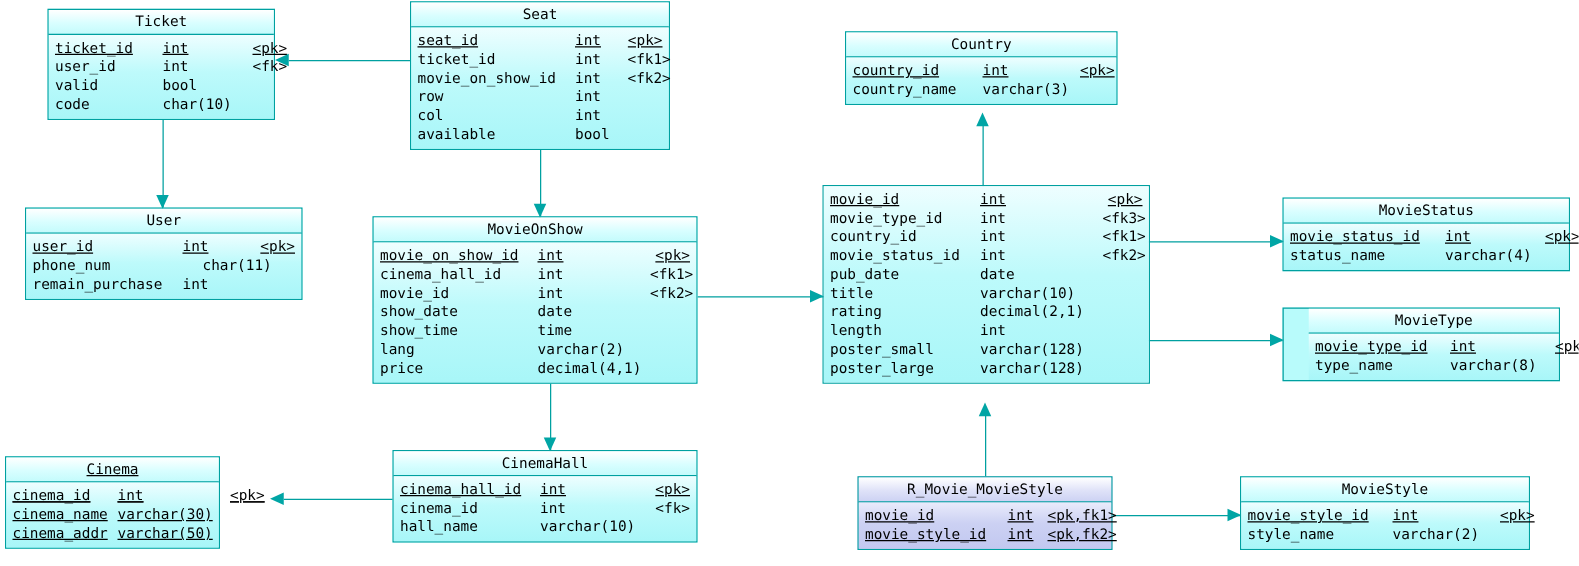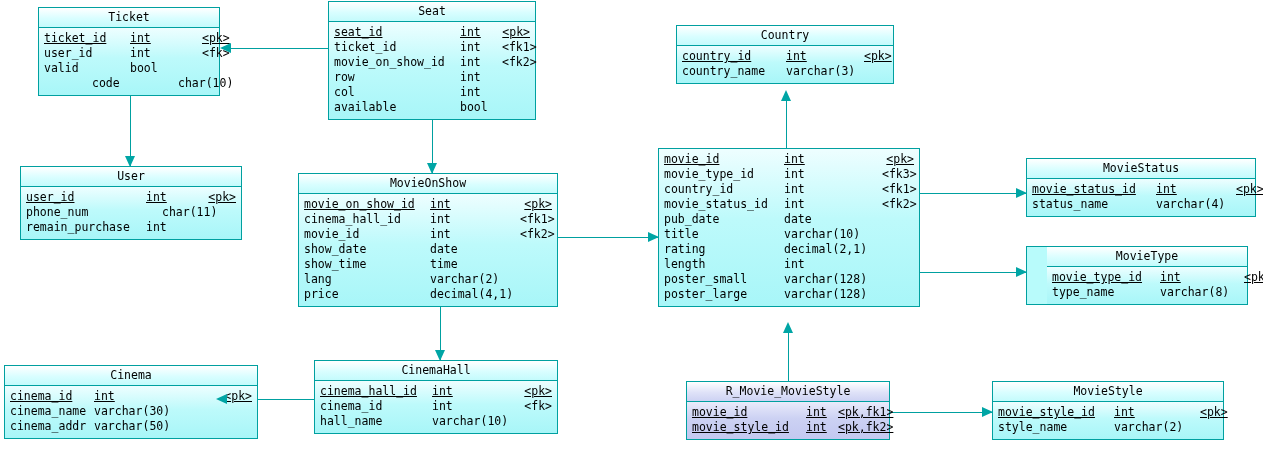--- a/index.html
+++ b/index.html
@@ -151,21 +151,21 @@
             <span class="a-name" style="width: 86px;">user_id</span>
             <span class="a-type" style="width: 72px;">int</span>
             <span class="a-key" style="flex: 1 1 auto;">&lt;fk&gt;</span>
           </div>
           <div class="attr">
             <span class="a-name" style="width: 86px;">valid</span>
             <span class="a-type" style="width: 72px;">bool</span>
             <span class="a-key" style="flex: 1 1 auto;"></span>
           </div>
           <div class="attr">
-            <span class="a-name" style="width: 86px; margin-left: 48px;">code</span>
+            <span class="a-name" style="width: 86px;">code</span>
             <span class="a-type" style="width: 72px;">char(10)</span>
             <span class="a-key" style="flex: 1 1 auto;"></span>
           </div>
         </div>
       </div>
       <div class="entity" style="left: 328px; top: 1px; width: 208px;">
         <div class="ent-title">Seat</div>
         <div class="ent-body">
           <div class="attr pk">
             <span class="a-name" style="width: 126px;">seat_id</span>
@@ -351,21 +351,21 @@
             <span class="a-type" style="width: 84px;">int</span>
             <span class="a-key" style="flex: 1 1 auto;">&lt;pk&gt;</span>
           </div>
           <div class="attr">
             <span class="a-name" style="width: 108px;">type_name</span>
             <span class="a-type" style="width: 84px;">varchar(8)</span>
             <span class="a-key" style="flex: 1 1 auto;"></span>
           </div>
         </div>
       </div>
-      <div class="entity" style="left: 4px; top: 365px; width: 254px;">
+      <div class="entity" style="left: 4px; top: 365px; width: 172px; text-decoration: underline;">
         <div class="ent-title">Cinema</div>
         <div class="ent-body">
           <div class="attr pk">
             <span class="a-name" style="width: 84px;">cinema_id</span>
             <span class="a-type" style="width: 90px;">int</span>
             <span class="a-key" style="flex: 1 1 auto;">&lt;pk&gt;</span>
           </div>
           <div class="attr">
             <span class="a-name" style="width: 84px;">cinema_name</span>
             <span class="a-type" style="width: 90px;">varchar(30)</span>

